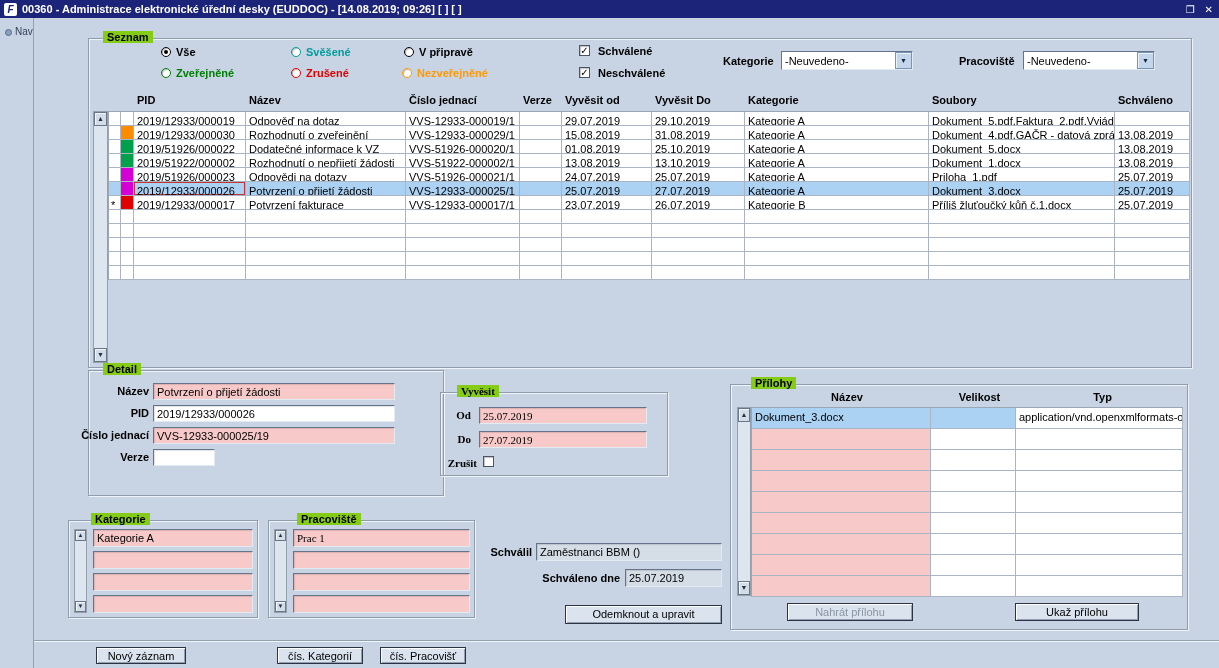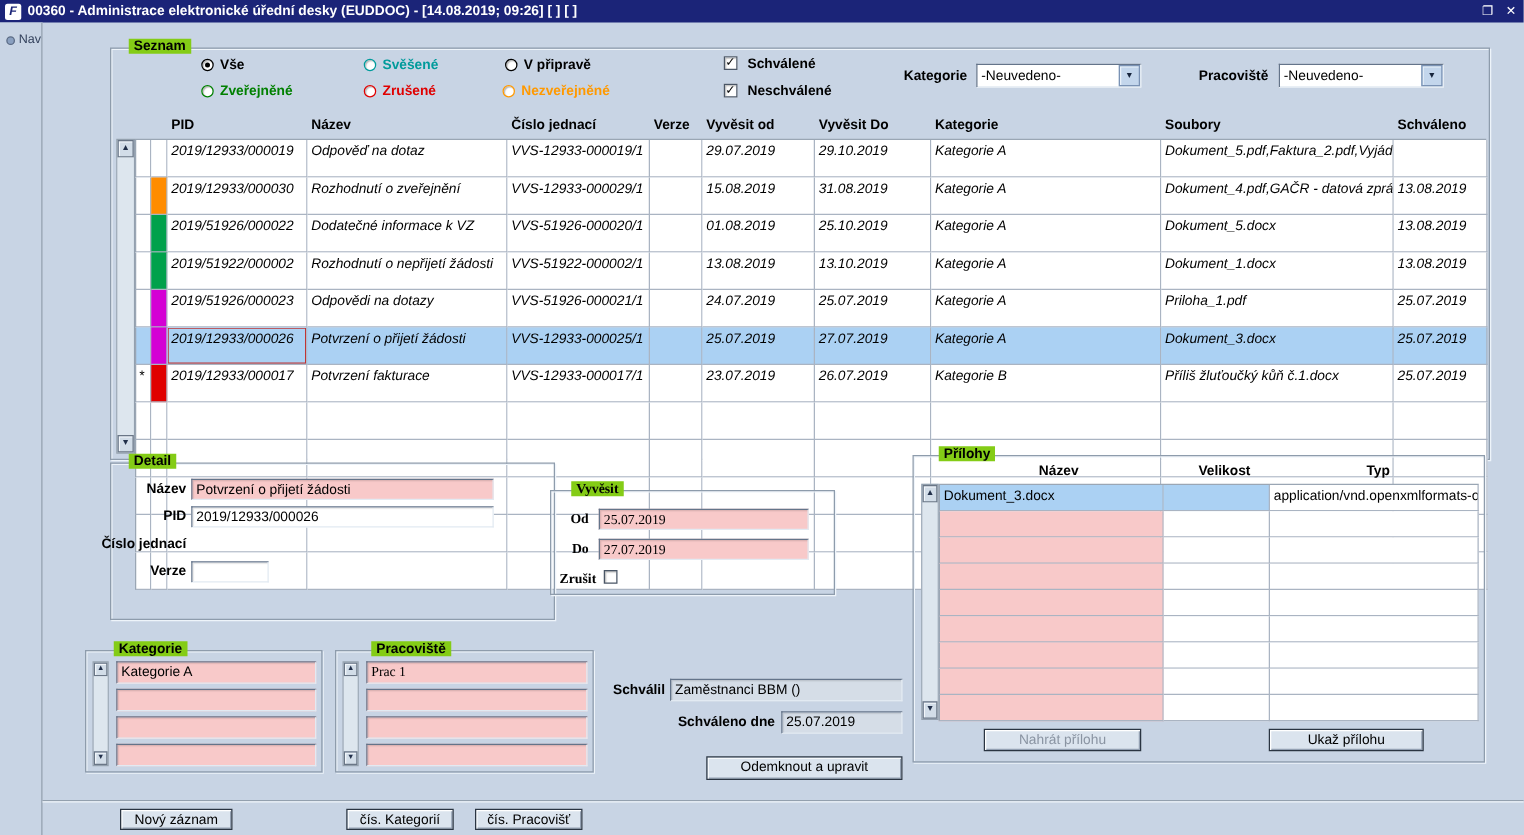--- a/index.html
+++ b/index.html
@@ -47,21 +47,21 @@
   .dd-value{flex:1;padding:3px 3px 0;white-space:nowrap;overflow:hidden;}
   .dd-btn{width:17px;background:#c3d6ec;border:1px solid #7a92b4;box-shadow:inset 1px 1px 0 #eaf2fa;
     font-size:7px;line-height:16px;text-align:center;color:#16243c;flex:none;}
 
   
   .thead{position:absolute;display:flex;height:20px;font-weight:bold;}
   .hspacer{width:41px;flex:none;}
   .hcell{padding:3px 0 0 3px;white-space:nowrap;overflow:hidden;flex:none;}
   .tbody{position:absolute;}
   .rows{margin-left:15px;border-top:1px solid #9aa6b4;}
-  .trow{display:flex;height:30px;font-style:italic;}
+  .trow{display:flex;height:14px;}
   .tcell{background:#fff;border-right:1px solid #aab4c2;border-bottom:1px solid #aab4c2;
     padding:3px 0 0 3px;white-space:nowrap;overflow:hidden;flex:none;}
   .tcell:first-child{border-left:1px solid #9aa6b4;}
   .trow.sel .tcell{background:#abd1f3;}
   .tcell.focus{box-shadow:inset 0 0 0 1px #c03434;}
   .c-star{width:13px;padding-left:2px;}
   .c-ind{width:13px;padding:0;}
   .c-pid{width:112px;}
   .c-nazev{width:160px;}
   .c-cislo{width:114px;}
@@ -364,35 +364,36 @@
       </div>
     </div>
 
     <div class="group" style="left:54px;top:352px;width:356px;height:126px;">
       <span class="legend" style="left:14px;">Detail</span>
       <span class="flabel" style="left:-66px;top:14px;width:126px;">Název</span>
       <div class="field pink" style="left:64px;top:12px;width:242px;">Potvrzení o přijetí žádosti</div>
       <span class="flabel" style="left:-66px;top:36px;width:126px;">PID</span>
       <div class="field" style="left:64px;top:34px;width:242px;">2019/12933/000026</div>
       <span class="flabel" style="left:-66px;top:58px;width:126px;">Číslo jednací</span>
+      <div class="field pink" style="left:64px;top:56px;width:242px;">VVS-12933-000025/19</div>
       <span class="flabel" style="left:-66px;top:80px;width:126px;">Verze</span>
       <div class="field" style="left:64px;top:78px;width:62px;"></div>
     </div>
 
     <div class="group" style="left:406px;top:374px;width:228px;height:84px;font-family:Liberation Serif, serif;">
       <span class="legend" style="left:16px;">Vyvěsit</span>
       <span class="flabel" style="left:-42px;top:16px;width:72px;">Od</span>
       <div class="field pink" style="left:38px;top:14px;width:168px;">25.07.2019</div>
       <span class="flabel" style="left:-42px;top:40px;width:72px;">Do</span>
       <div class="field pink" style="left:38px;top:38px;width:168px;">27.07.2019</div>
       <span class="flabel" style="left:-36px;top:64px;width:72px;">Zrušit</span>
       <span class="checkbox" style="position:absolute;left:42px;top:63px;"></span>
     </div>
 
-    <div class="group" style="left:696px;top:346px;width:458px;height:246px;">
+    <div class="group" style="left:696px;top:366px;width:458px;height:246px;">
       <span class="legend" style="left:20px;">Přílohy</span>
       <span class="phead" style="left:26px;top:6px;width:180px;">Název</span>
       <span class="phead" style="left:206px;top:6px;width:85px;">Velikost</span>
       <span class="phead" style="left:291px;top:6px;width:161px;">Typ</span>
 
       <div class="ptable" style="left:6px;top:22px;width:446px;height:189px;">
         <div class="vscroll" style="left:0;top:0;width:14px;height:189px;">
           <div class="sb-btn">▲</div>
           <div class="sb-track"></div>
           <div class="sb-btn">▼</div>

